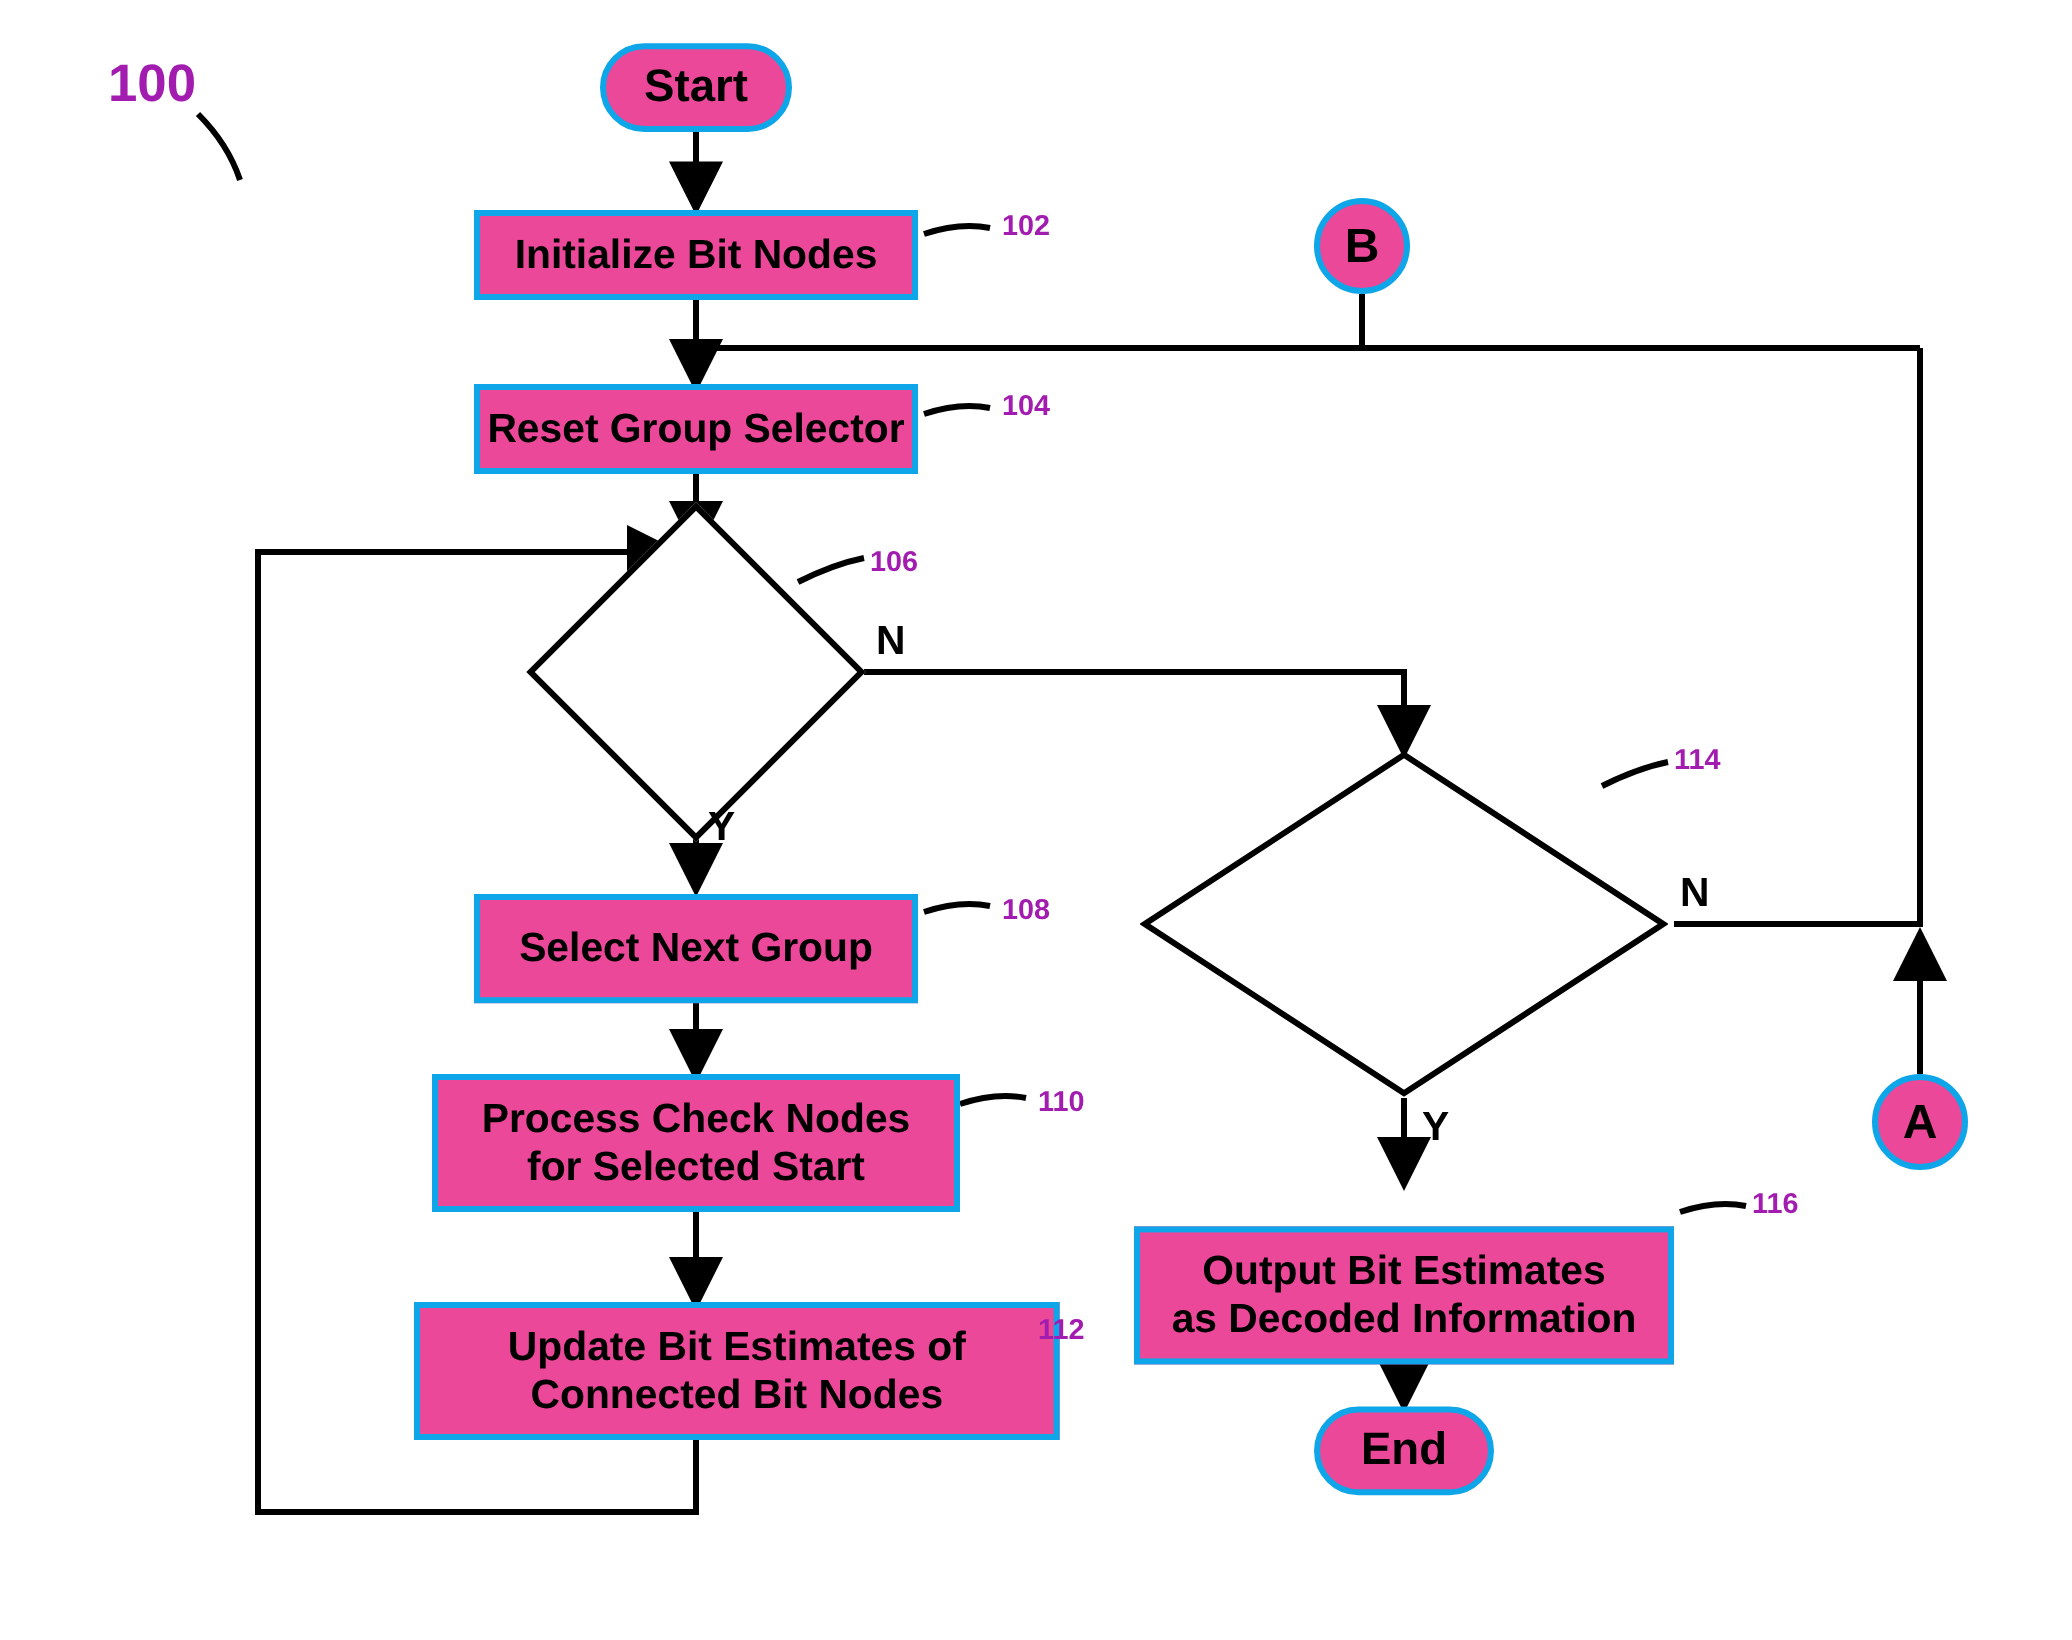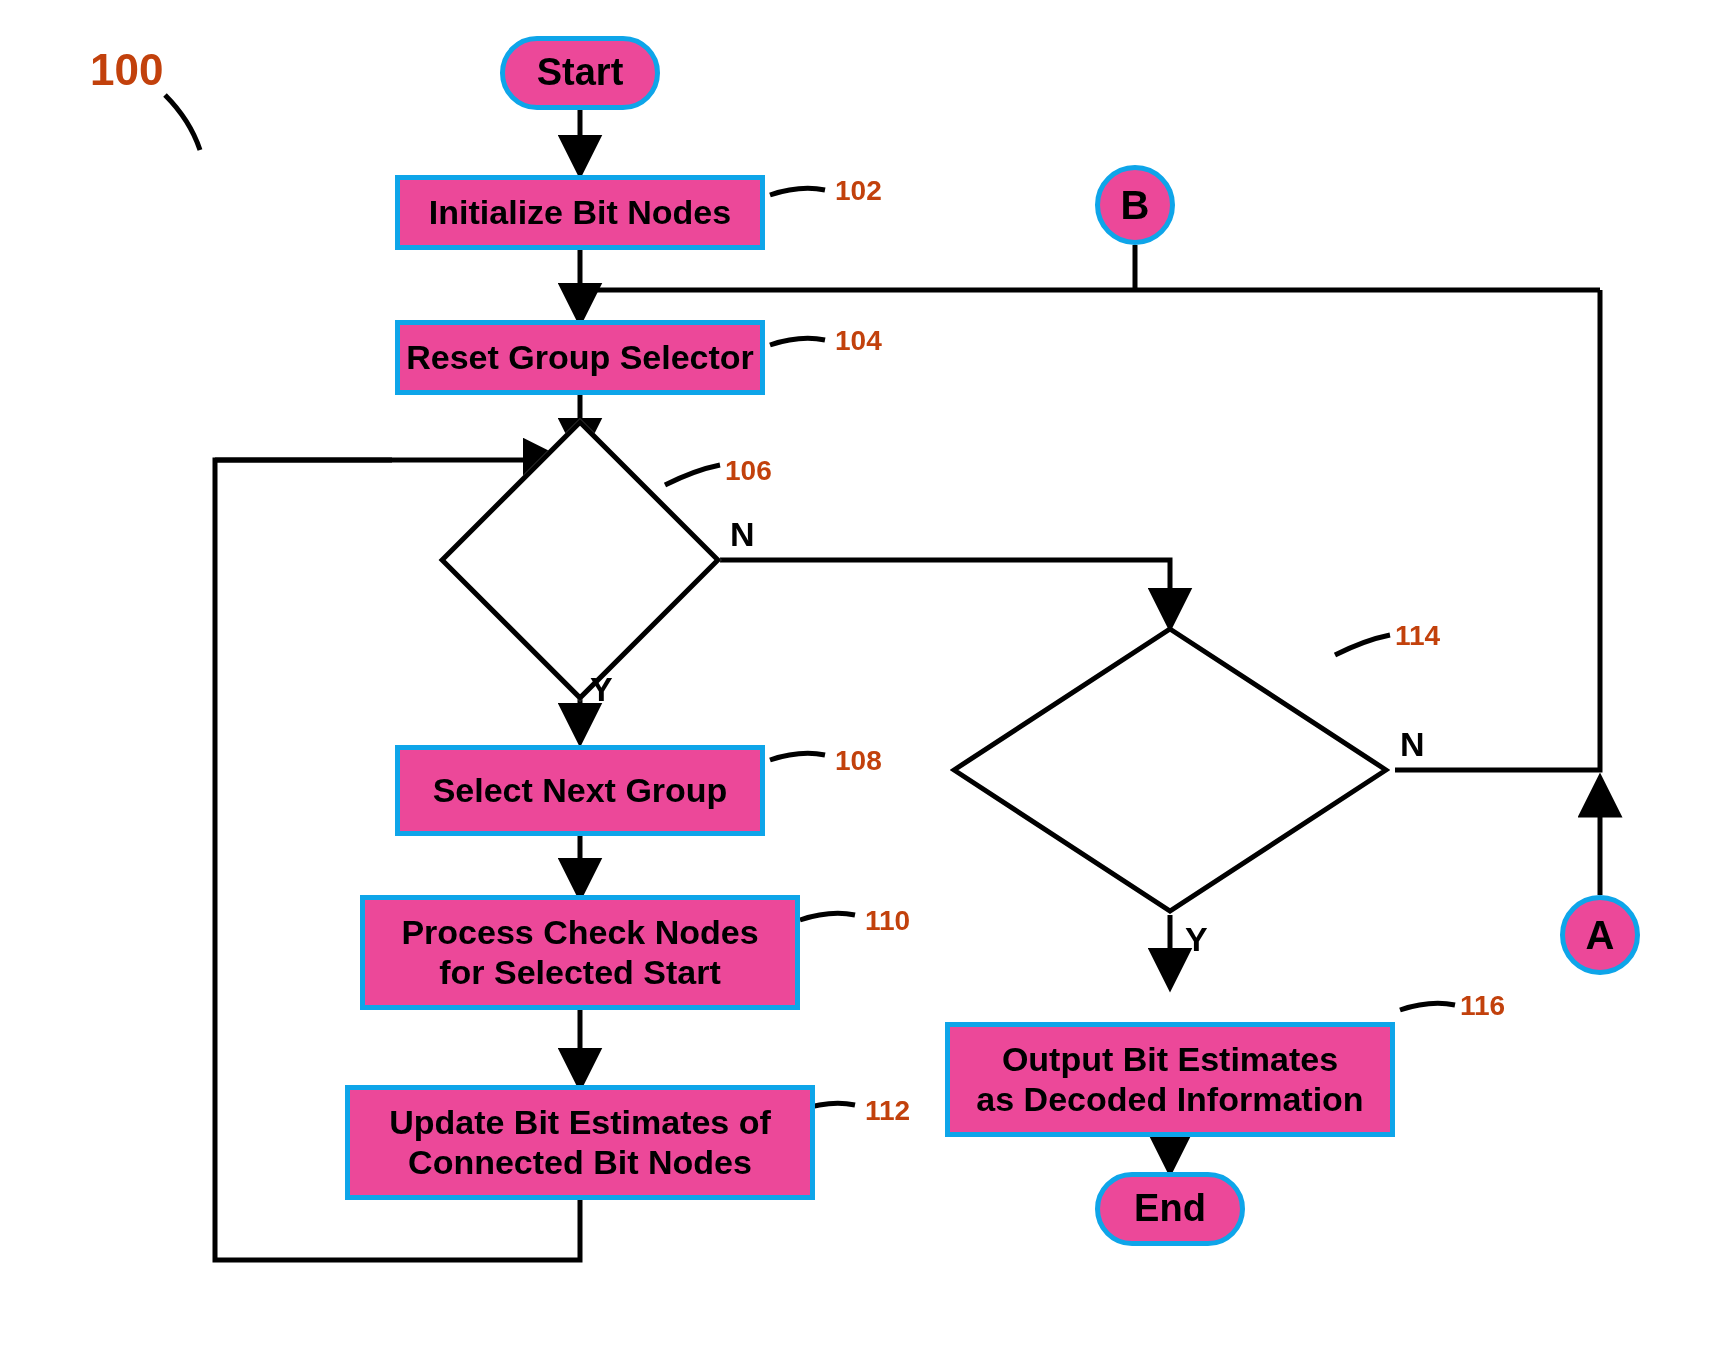--- a/index.html
+++ b/index.html
@@ -1,20 +1,20 @@
 <!DOCTYPE html>
 <html><head>
 <meta charset="utf-8">
 <style>
   * { box-sizing: border-box; margin: 0; padding: 0; }
   body { width: 1727px; height: 1367px; background: #fff; font-family: Arial, Helvetica, sans-serif; position: relative; }
   svg { position: absolute; top: 0; left: 0; }
-  .label { position: absolute; font-weight: 700; color: #c2410c; }
+  .label { position: absolute; font-weight: 700; color: #a21caf; }
   .figlabel { font-size: 44px; }
-  .reflabel { font-size: 28px; }
+  .reflabel { font-size: 24px; }
   .box { position: absolute; border: 5px solid #0ea5e9; background: #ec4899; display: flex; align-items: center; justify-content: center; text-align: center; font-weight: 700; font-size: 34px; line-height: 1.15; }
   .terminal { border-radius: 40px; font-size: 38px; }
   .connector { border-radius: 50%; width: 80px; height: 80px; font-size: 40px; }
   .diamond-wrap { position: absolute; }
   .diamond-shape { width: 100%; height: 100%; border: 5px solid #000; background: #fff; transform: rotate(45deg); }
   .diamond-text { position: absolute; top: 50%; left: 50%; transform: translate(-50%, -50%); text-align: center; font-weight: 700; line-height: 1.1; font-size: 32px; white-space: nowrap; }
   .yn { position: absolute; font-weight: 700; font-size: 34px; }
 </style>
 </head>
 <body>
@@ -85,21 +85,21 @@
 <div class="box" style="left:395px; top:320px; width:370px; height:75px;">Reset Group Selector</div>
 <div class="label reflabel" style="left:835px; top:325px;">104</div>
 
 <div class="box" style="left:395px; top:745px; width:370px; height:91px;">Select Next Group</div>
 <div class="label reflabel" style="left:835px; top:745px;">108</div>
 
 <div class="box" style="left:360px; top:895px; width:440px; height:115px; white-space: pre-line;">Process Check Nodes
 for Selected Start</div>
 <div class="label reflabel" style="left:865px; top:905px;">110</div>
 
-<div class="box" style="left:345px; top:1085px; width:470px; height:115px; white-space: pre-line;">Update Bit Estimates of
+<div class="box" style="left:345px; top:1085px; width:538px; height:115px; white-space: pre-line;">Update Bit Estimates of
 Connected Bit Nodes</div>
 <div class="label reflabel" style="left:865px; top:1095px;">112</div>
 
 <div class="box" style="left:945px; top:985px; width:450px; height:115px; white-space: pre-line; margin-top: 37px;">Output Bit Estimates
 as Decoded Information</div>
 <div class="label reflabel" style="left:1460px; top:990px;">116</div>
 
 <div class="diamond-wrap" style="left:480px; top:460px; width:200px; height:200px;">
   <div class="diamond-shape"></div>
 </div>

